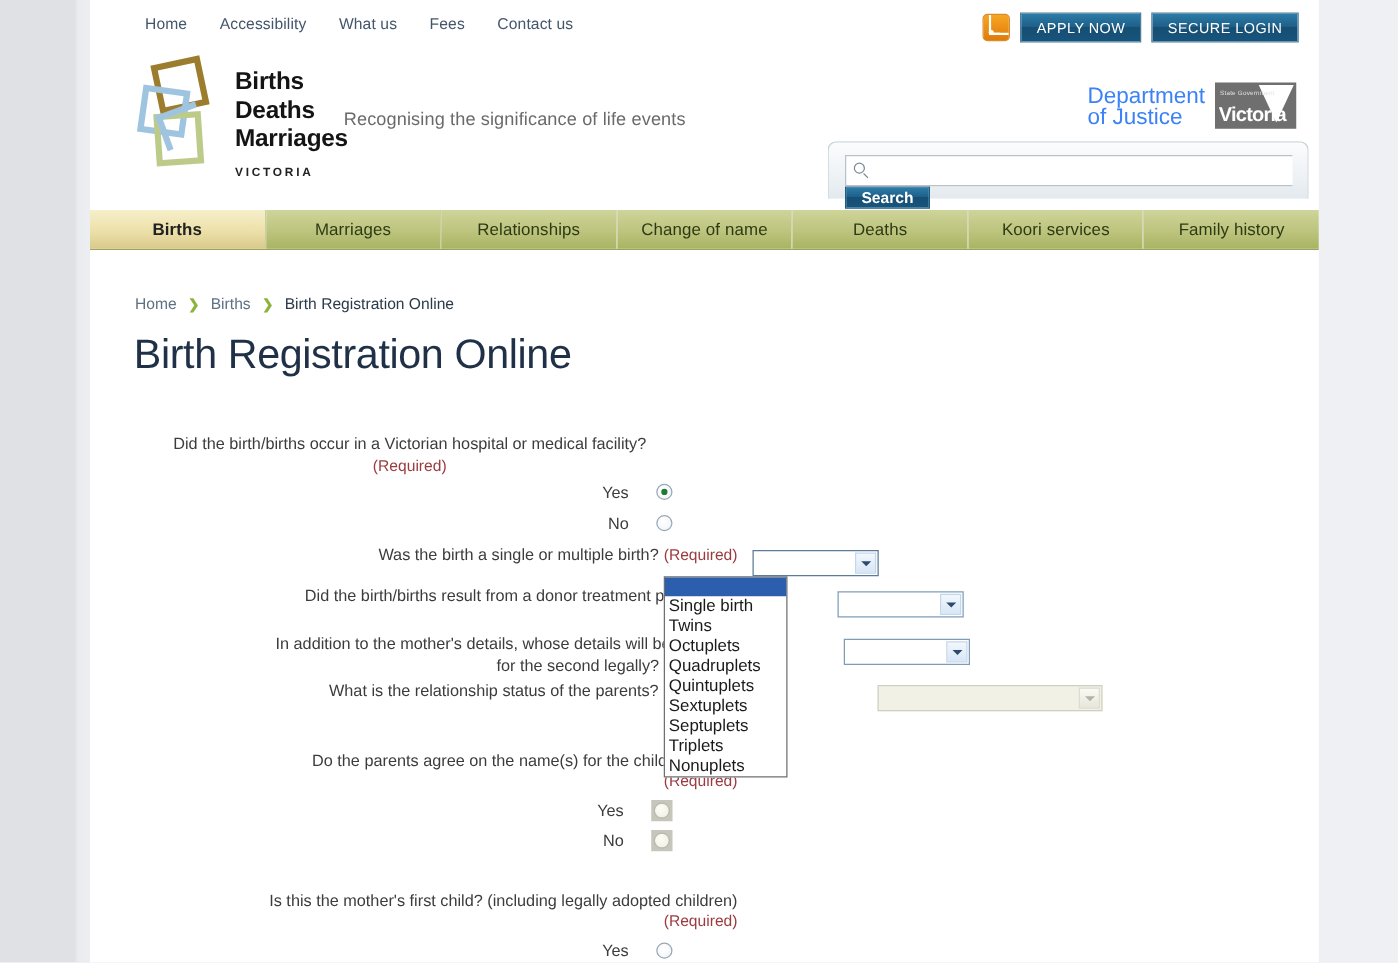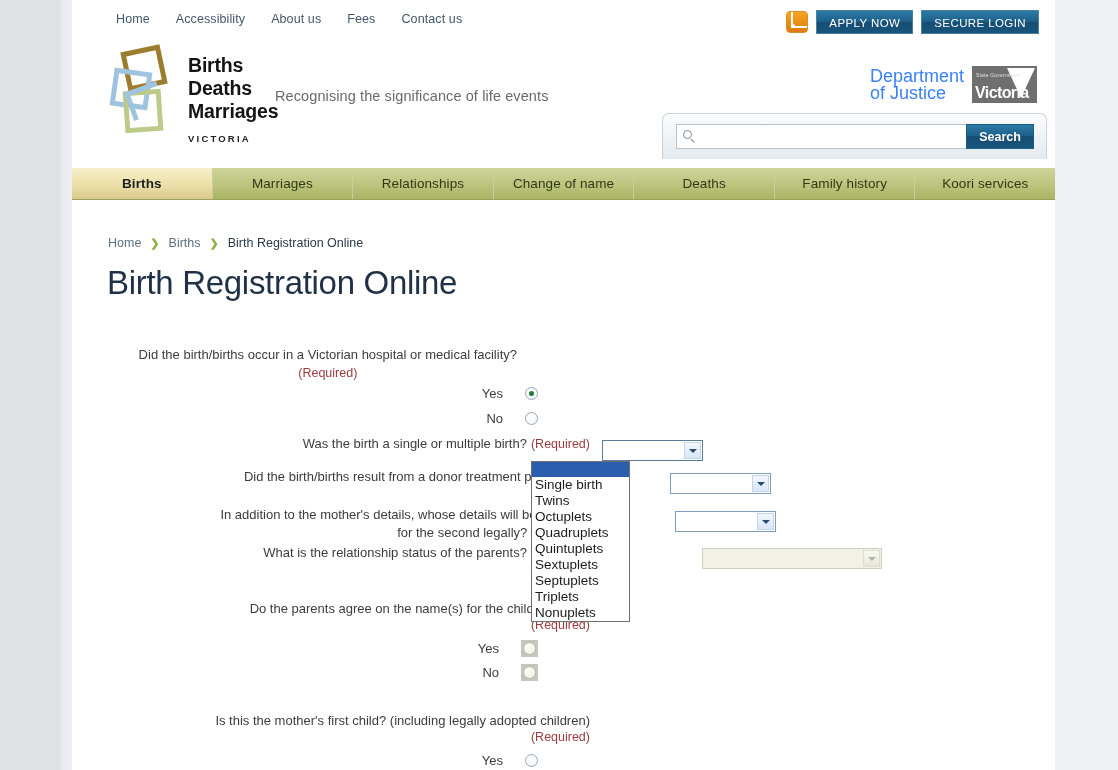--- a/index.html
+++ b/index.html
@@ -225,20 +225,21 @@
     background: linear-gradient(to bottom,#fbfcfd 0%, #eef2f5 60%, #e3e9ee 100%);
     border: 1px solid #c9d2d9;
     border-bottom: none;
     border-radius: 7px 7px 0 0;
   }
   .search-inner {
     position: absolute;
     left: 13px; top: 10px;
     width: 358px; height: 31px;
     display: flex;
+    flex-direction: column;
   }
   .search-input {
     flex: 1;
     border: 1px solid #b9c2ca;
     border-right: none;
     background: #fff;
     font-size: 12px;
     padding-left: 24px;
     color: #333;
     outline: none;
@@ -455,21 +456,21 @@
 </style>
 </head>
 <body>
 
 <div id="page">
   <div class="site">
 
     <nav class="utility-nav">
       <a>Home</a>
       <a>Accessibility</a>
-      <a>About us</a>
+      <a>What us</a>
       <a>Fees</a>
       <a>Contact us</a>
     </nav>
 
     <div class="top-actions">
       <span class="rss-icon">
           <em></em>
           <i></i>
         </span>
       <a class="btn-blue">APPLY NOW</a>
@@ -517,22 +518,22 @@
         <button class="search-btn">Search</button>
       </div>
     </div>
 
     <nav class="mainnav">
       <a class="navitem active">Births</a>
       <a class="navitem">Marriages</a>
       <a class="navitem">Relationships</a>
       <a class="navitem">Change of name</a>
       <a class="navitem">Deaths</a>
+      <a class="navitem">Koori services</a>
       <a class="navitem">Family history</a>
-      <a class="navitem">Koori services</a>
     </nav>
 
     <div class="content">
 
       <div class="breadcrumb">
         <a>Home</a>
         <span class="crumb-sep">❯</span>
         <a>Births</a>
         <span class="crumb-sep">❯</span>
         <span>Birth Registration Online</span>

